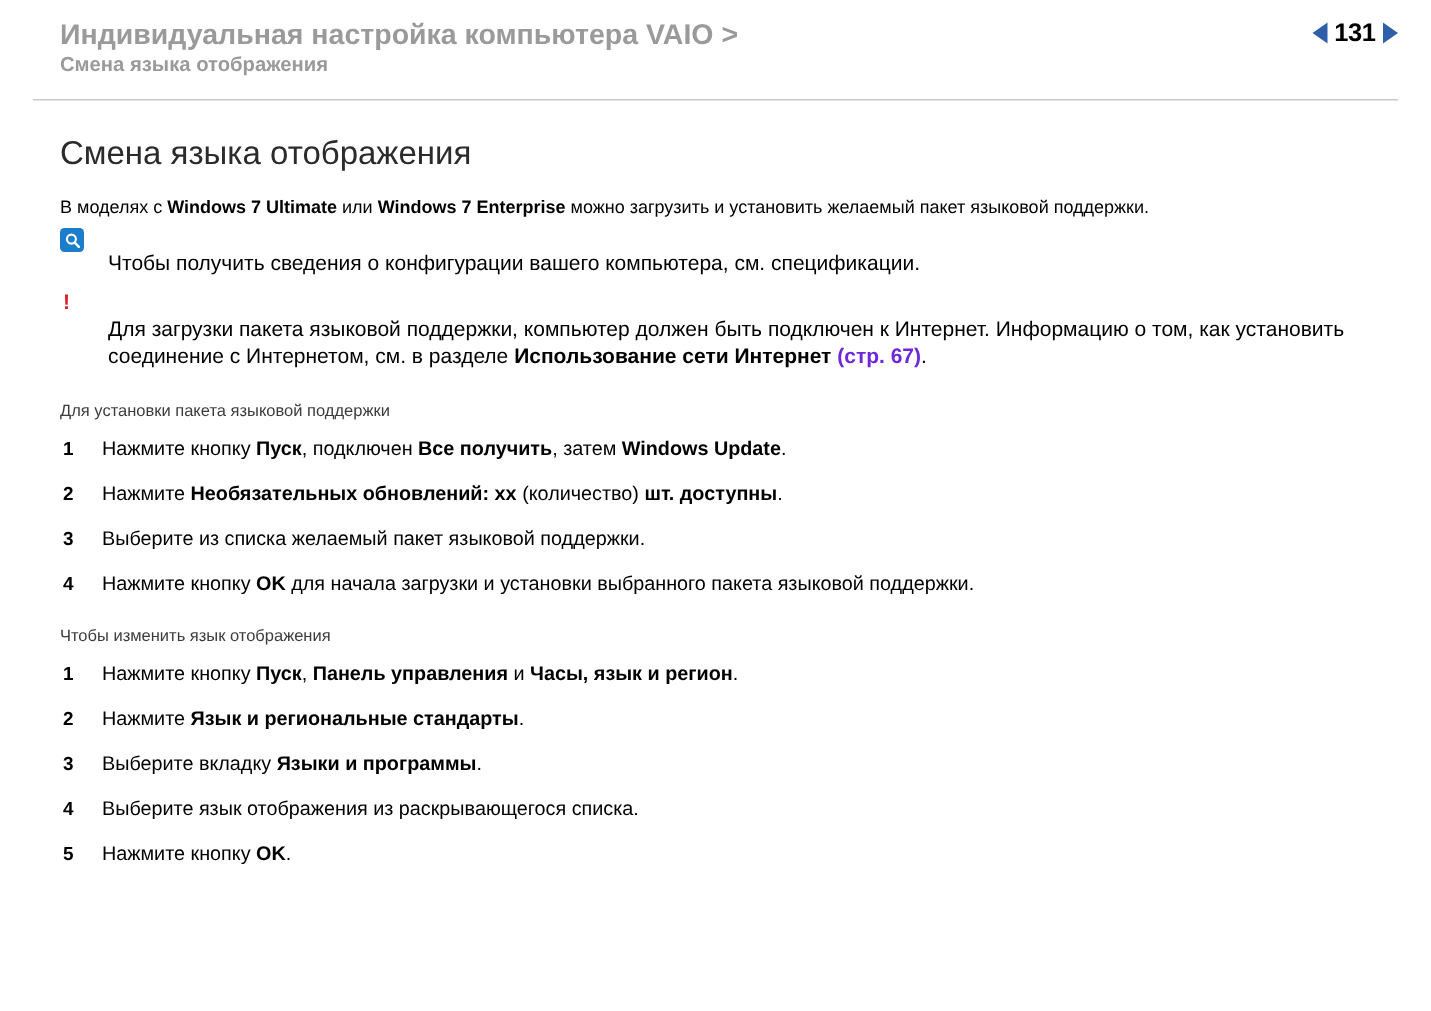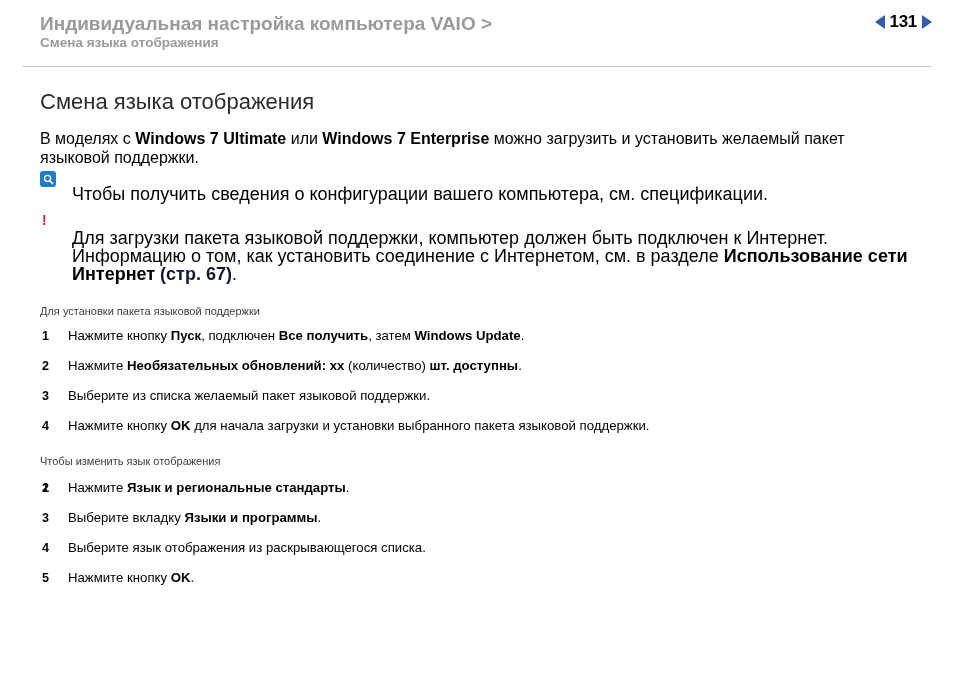--- a/index.html
+++ b/index.html
@@ -72,36 +72,36 @@
     padding: 22px 40px 0 40px;
   }
   h1.title {
     font-size: 22px;
     font-weight: normal;
     color: #2b2b2b;
     margin: 0 0 14px 0;
     letter-spacing: 0px;
   }
   p.intro {
-    font-size: 16px;
+    font-size: 12px;
     line-height: 19px;
     margin: 0 0 16px 0;
     max-width: 880px;
   }
   b { font-weight: bold; }
 
   
   .note {
     margin: 4px 0 6px 0;
     padding-left: 32px;
     position: relative;
   }
   .note p {
     margin: 0;
-    font-size: 18px;
+    font-size: 14px;
     line-height: 18px;
     max-width: 860px;
   }
   .note-icon-magnifier {
     position: absolute;
     left: 0;
     top: -14px;
     width: 16px;
     height: 16px;
     border-radius: 3px;
@@ -117,21 +117,21 @@
     top: -16px;
     color: #d81f26;
     font-weight: bold;
     font-size: 14px;
     line-height: 14px;
   }
   .note-block-1 { margin-top: 18px; }
   .note-block-2 { margin-top: 26px; }
 
   .link {
-    color: #0f172a;
+    color: #6d28d9;
     font-weight: bold;
     text-decoration: none;
     text-align: center;
   }
 
   h2.subhead {
     font-size: 11px;
     font-weight: normal;
     color: #3c3c3c;
     margin: 22px 0 10px 0;
@@ -200,20 +200,20 @@
   <h2 class="subhead">Для установки пакета языковой поддержки</h2>
   <ol class="steps" id="steps-1">
       <li><span class="num">1</span><span><span>Нажмите кнопку </span><b>Пуск</b><span>, подключен </span><b>Все получить</b><span>, затем </span><b>Windows Update</b><span>.</span></span></li>
       <li><span class="num">2</span><span><span>Нажмите </span><b>Необязательных обновлений: xx</b><span> (количество) </span><b>шт. доступны</b><span>.</span></span></li>
       <li><span class="num">3</span><span><span>Выберите из списка желаемый пакет языковой поддержки.</span></span></li>
       <li><span class="num">4</span><span><span>Нажмите кнопку </span><b>OK</b><span> для начала загрузки и установки выбранного пакета языковой поддержки.</span></span></li>
     </ol>
 
   <h2 class="subhead second">Чтобы изменить язык отображения</h2>
   <ol class="steps" id="steps-2">
-      <li><span class="num">1</span></li>
+      <li><span class="num">1</span><span><span>Нажмите кнопку </span><b>Пуск</b><span>, </span><b>Панель управления</b><span> и </span><b>Часы, язык и регион</b><span>.</span></span></li>
       <li><span class="num">2</span><span><span>Нажмите </span><b>Язык и региональные стандарты</b><span>.</span></span></li>
       <li><span class="num">3</span><span><span>Выберите вкладку </span><b>Языки и программы</b><span>.</span></span></li>
       <li><span class="num">4</span><span><span>Выберите язык отображения из раскрывающегося списка.</span></span></li>
       <li><span class="num">5</span><span><span>Нажмите кнопку </span><b>OK</b><span>.</span></span></li>
     </ol>
 
 </div>
 
 </body></html>

